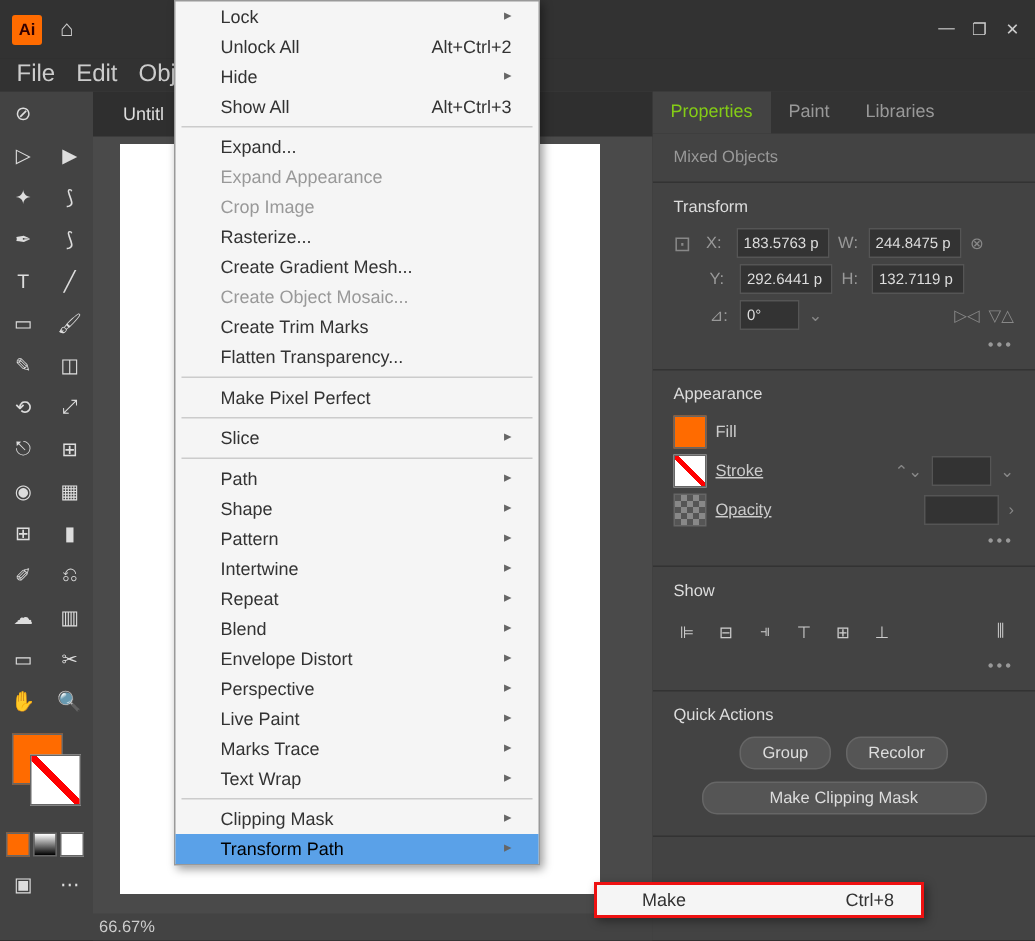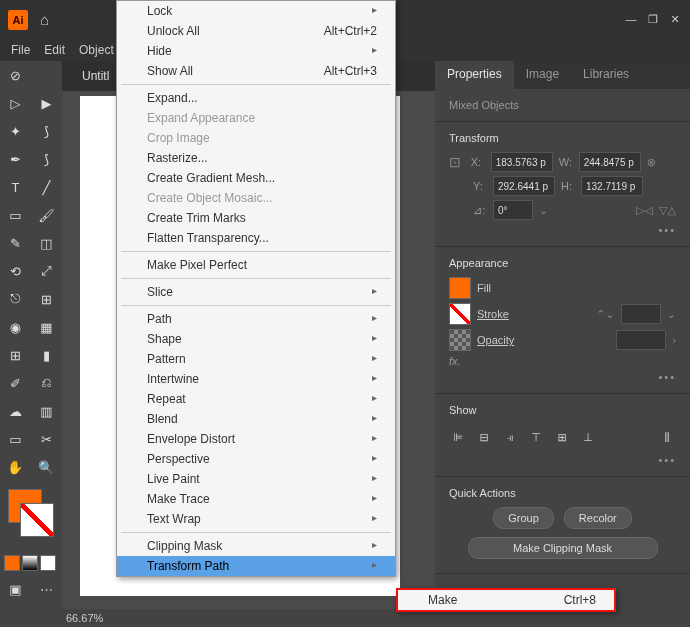--- a/index.html
+++ b/index.html
@@ -1,42 +1,42 @@
 <!DOCTYPE html>
 <html><head>
 <meta charset="utf-8">
 <style>
 * { margin: 0; padding: 0; box-sizing: border-box; font-family: "Segoe UI", Arial, sans-serif; }
 body { background: #2a2a2a; width: 690px; height: 627px; overflow: hidden; position: relative; color: #ccc; font-size: 12px; }
 .titlebar { background: #323232; height: 39px; display: flex; align-items: center; }
 .ai-logo { background: #ff6b00; color: #330000; width: 20px; height: 20px; margin: 0 8px; font-weight: bold; display: flex; align-items: center; justify-content: center; font-size: 11px; border-radius: 2px; }
 .menubar { background: #323232; height: 22px; display: flex; align-items: center; padding-left: 4px; }
-.menu-item { color: #ccc; padding: 2px 7px; cursor: pointer; font-size: 12px; }
+.menu-item { color: #ccc; padding: 2px 7px; cursor: pointer; font-size: 16px; }
 .workspace { position: relative; height: calc(627px - 61px); display: flex; }
 .toolbox { width: 62px; background: #434343; }
 .tool-row { display: flex; height: 28px; }
 .tool-btn { width: 31px; height: 28px; display: flex; align-items: center; justify-content: center; color: #ddd; font-size: 13px; }
 .tab-strip { height: 30px; background: #2f2f2f; display: flex; align-items: center; padding-left: 20px; color: #ddd; font-size: 12px; }
 .canvas-area { flex: 1; background: #4a4a4a; position: relative; }
 .canvas { background: white; position: absolute; left: 18px; top: 35px; width: 320px; height: 500px; }
 .status-bar { position: absolute; bottom: 0; left: 0; right: 0; height: 18px; background: #434343; color: #ccc; font-size: 11px; padding-left: 4px; line-height: 18px; }
 .right-panel { width: 255px; background: #434343; color: #ccc; }
 .panel-tabs { display: flex; height: 28px; background: #333; font-size: 12px; }
 .panel-tab { padding: 6px 12px; color: #999; }
-.panel-tab.active { color: #e5e5e5; background: #434343; }
+.panel-tab.active { color: #84cc16; background: #434343; }
 .panel-section { padding: 10px 14px; border-bottom: 1px solid #333; font-size: 11px; }
 .section-title { font-size: 11px; color: #ddd; margin-bottom: 8px; }
 .field-row { display: flex; align-items: center; margin: 4px 0; gap: 6px; }
 .field-label { color: #999; font-size: 11px; width: 14px; }
 .field-input { background: #333; border: 1px solid #555; color: #ddd; font-size: 10px; padding: 2px 4px; width: 62px; height: 20px; }
 .swatch { width: 22px; height: 22px; border: 1px solid #666; display: inline-block; }
 .dots { text-align: right; color: #999; letter-spacing: 2px; margin-top: 4px; }
 .action-btn { background: #555; border: 1px solid #666; color: #ddd; padding: 4px 14px; font-size: 11px; border-radius: 10px; }
 .dropdown { position: absolute; background: #f5f5f5; border: 1px solid #999; box-shadow: 2px 2px 6px rgba(0,0,0,0.4); font-size: 12px; color: #333; z-index: 100; }
-.dd-main { left: 116px; top: 0; width: 280px; }
+.dd-main { left: 116px; top: 0; width: 244px; }
 .dd-item { display: flex; justify-content: space-between; padding: 3px 18px 3px 30px; cursor: pointer; }
 .dd-item.disabled { color: #999; }
 .dd-item.selected { background: #5aa1e8; color: #000; }
 .dd-sep { height: 1px; background: #ccc; margin: 3px 4px; }
 .dd-arrow::after { content: "▸"; color: #666; font-size: 10px; }
 .dd-sub { left: 396px; top: 588px; width: 220px; border: 2px solid #e11; }
 .align-row { display: flex; gap: 8px; padding: 4px 0; }
 .align-icon { width: 18px; height: 18px; color: #ccc; display: flex; align-items: center; justify-content: center; }
 .window-controls { margin-left: auto; display: flex; gap: 4px; padding-right: 6px; color: #ccc; font-size: 11px; }
 .window-controls span { width: 18px; text-align: center; }
@@ -150,21 +150,21 @@
     <div class="tab-strip">
         <span>Untitl</span>
       </div>
     <div class="canvas"></div>
     <div class="status-bar"><span>66.67%</span></div>
   </div>
 
   <div class="right-panel">
     <div class="panel-tabs">
       <div class="panel-tab active">Properties</div>
-      <div class="panel-tab">Image</div>
+      <div class="panel-tab">Paint</div>
       <div class="panel-tab">Libraries</div>
     </div>
     <div class="panel-section">
       <div style="color:#999">Mixed Objects</div>
     </div>
     <div class="panel-section">
       <div class="section-title">Transform</div>
       <div class="field-row">
         <span style="color:#888;font-size:14px;margin-right:4px;">⊡</span>
         <span class="field-label">X:</span>
@@ -204,23 +204,20 @@
         <span style="color:#888">⌃⌄</span>
         <input class="field-input" style="width: 40px;">
         <span style="color:#888">⌄</span>
       </div>
       <div class="field-row">
         <span class="swatch" style="background:repeating-conic-gradient(#888 0 25%,#555 0 50%) 0 0/8px 8px"></span>
         <span style="text-decoration:underline">Opacity</span>
         <span style="flex:1"></span>
         <input class="field-input" style="width: 50px;">
         <span style="color:#888">›</span>
-      </div>
-      <div class="field-row">
-        <span style="font-style:italic;color:#999">fx.</span>
       </div>
       <div class="dots">•••</div>
     </div>
     <div class="panel-section">
       <div class="section-title">Show</div>
       <div class="align-row">
         <span class="align-icon">⊫</span>
         <span class="align-icon">⊟</span>
         <span class="align-icon">⫣</span>
         <span class="align-icon">⊤</span>
@@ -323,21 +320,21 @@
     <div class="dd-item dd-arrow">
       <span>Envelope Distort</span>
     </div>
     <div class="dd-item dd-arrow">
       <span>Perspective</span>
     </div>
     <div class="dd-item dd-arrow">
       <span>Live Paint</span>
     </div>
     <div class="dd-item dd-arrow">
-      <span>Make Trace</span>
+      <span>Marks Trace</span>
     </div>
     <div class="dd-item dd-arrow">
       <span>Text Wrap</span>
     </div>
     <div class="dd-sep"></div>
     <div class="dd-item dd-arrow">
       <span>Clipping Mask</span>
     </div>
     <div class="dd-item selected dd-arrow">
       <span>Transform Path</span>

